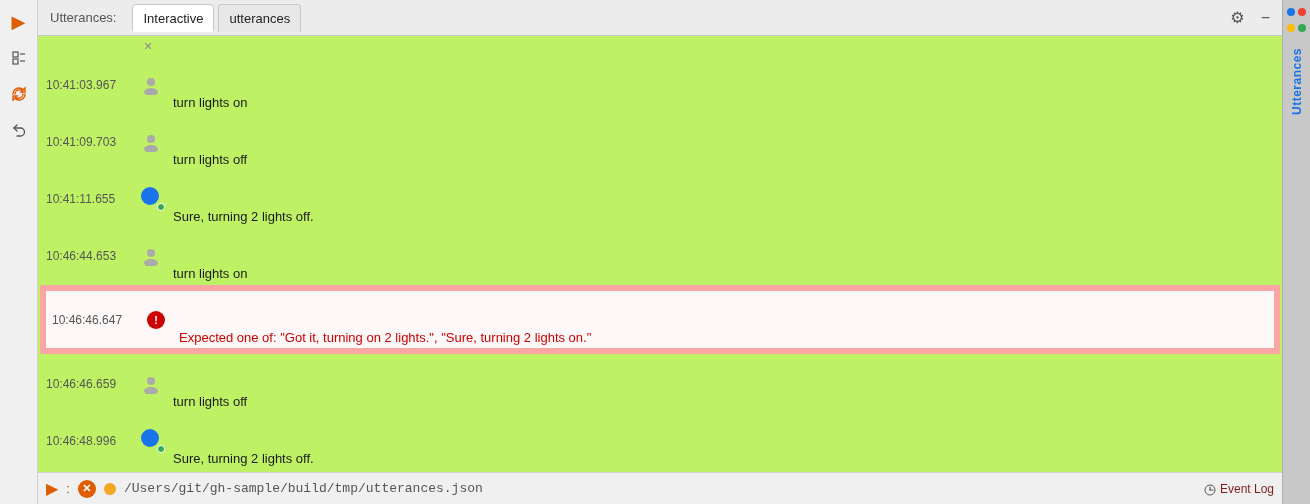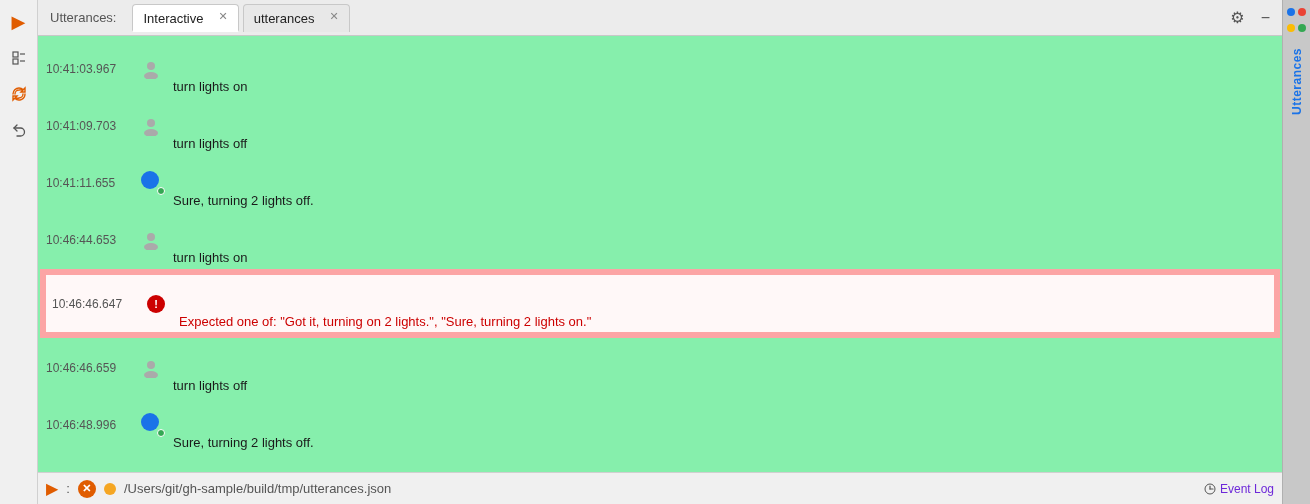--- a/index.html
+++ b/index.html
@@ -72,20 +72,21 @@
       background: #ffffff;
       border: 1px solid #c8c8c8;
       border-bottom: none;
       border-radius: 4px 4px 0 0;
       margin-right: 4px;
       cursor: pointer;
       font-size: 13px;
       color: #222;
       gap: 15px;
       height: 28px;
+      flex-direction: column;
     }
     .tab.active {
       background: #ffffff;
       border-bottom: 2px solid #ffffff;
       z-index: 1;
     }
     .tab.inactive {
       background: #e8e8e8;
     }
     .tab-close {
@@ -105,22 +106,22 @@
       font-size: 16px;
       cursor: pointer;
       padding: 2px 4px;
       border-radius: 3px;
     }
 
     
     .utterances-list {
       flex: 1;
       overflow-y: auto;
-      padding: 4px 0;
-      background: #86efac;
+      padding: 20px 0;
+      background: #bef264;
     }
 
     .utterance-row {
       display: flex;
       align-items: center;
       padding: 3px 12px 3px 8px;
       min-height: 26px;
       font-size: 13px;
       color: #1a1a1a;
     }
@@ -226,27 +227,28 @@
     }
     .status-dot-orange {
       width: 12px;
       height: 12px;
       border-radius: 50%;
       background: #f5a623;
     }
     .status-file {
       color: #555;
       font-size: 13px;
+      font-family: Liberation Mono, monospace;
     }
     .status-spacer { flex: 1; }
     .event-log-btn {
       display: flex;
-      align-items: center;
+      align-items: flex-end;
       gap: 4px;
-      color: #6d28d9;
+      color: #7f1d1d;
       font-size: 12px;
       cursor: pointer;
     }
 
     
     .right-sidebar {
       width: 28px;
       background: #c8c8c8;
       border-left: 1px solid #b0b0b0;
       display: flex;

